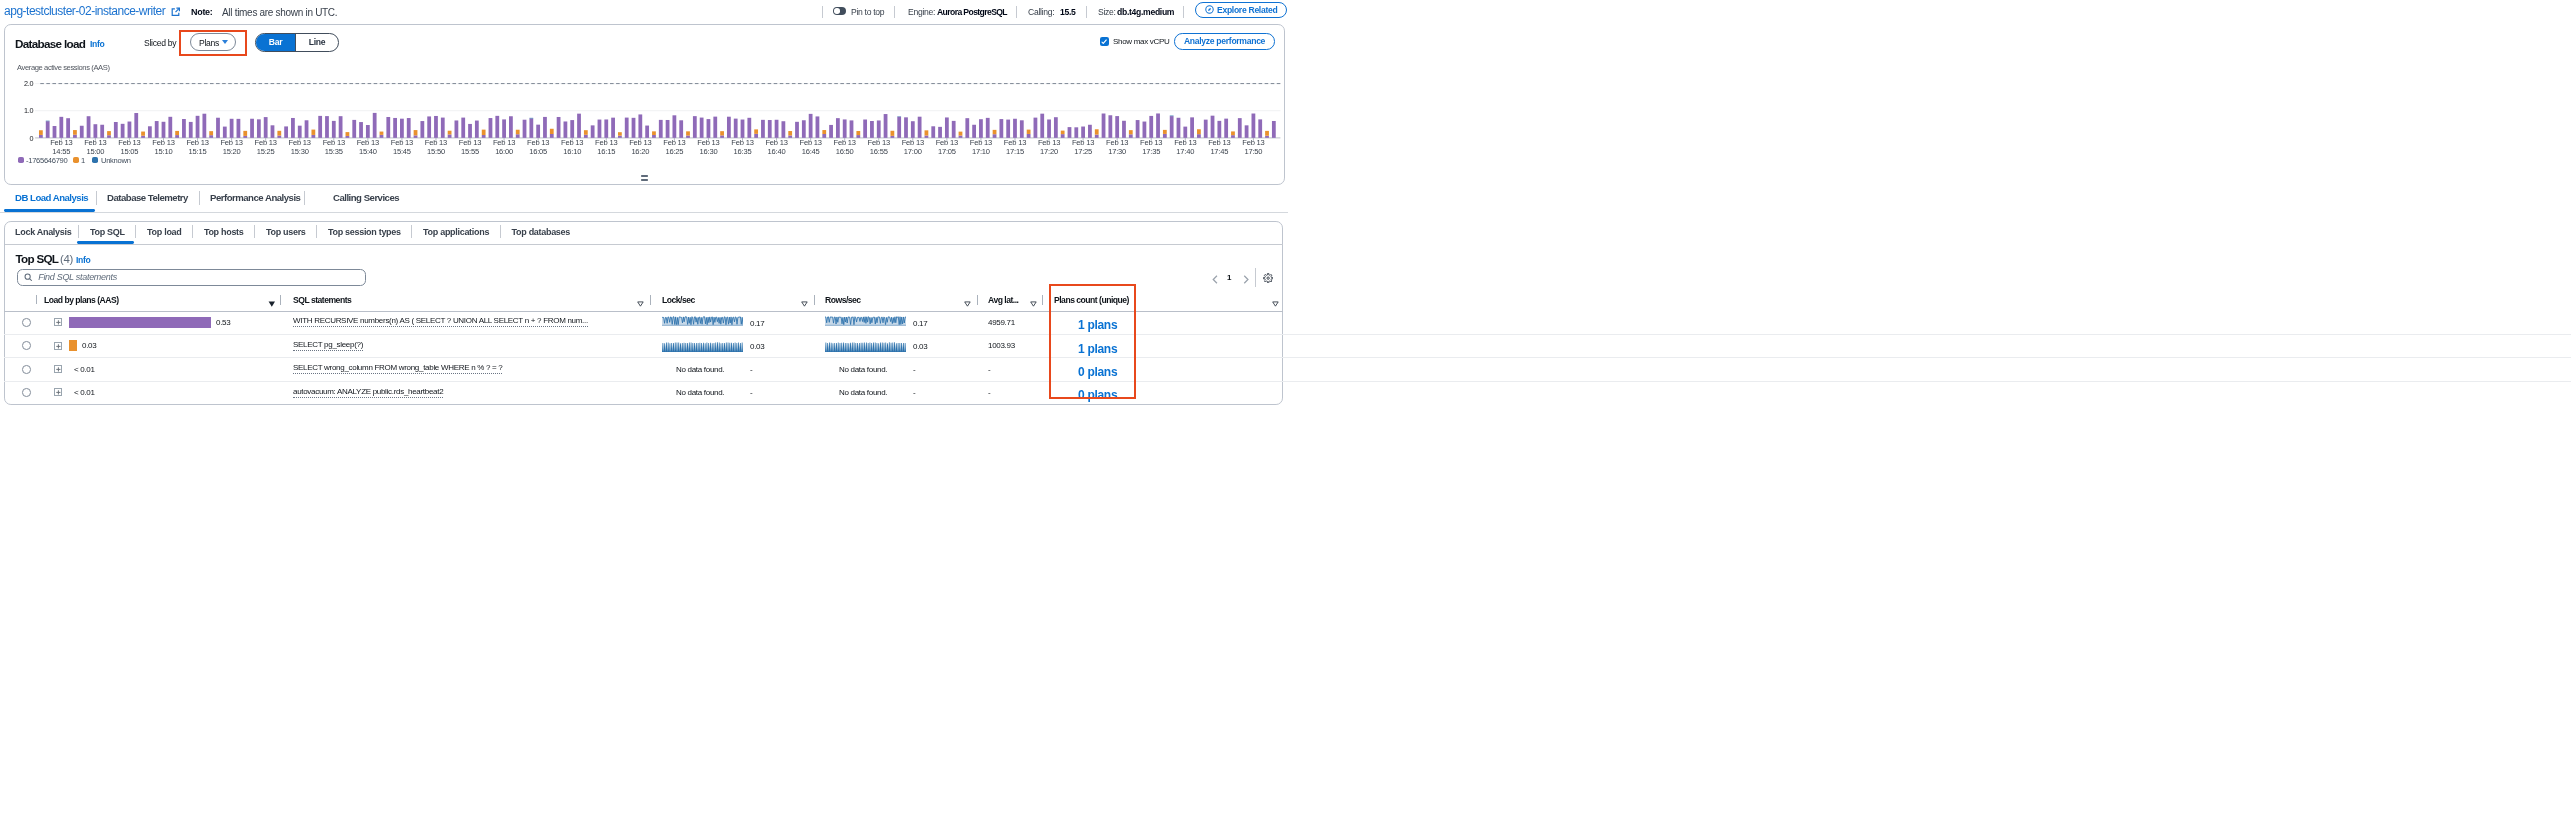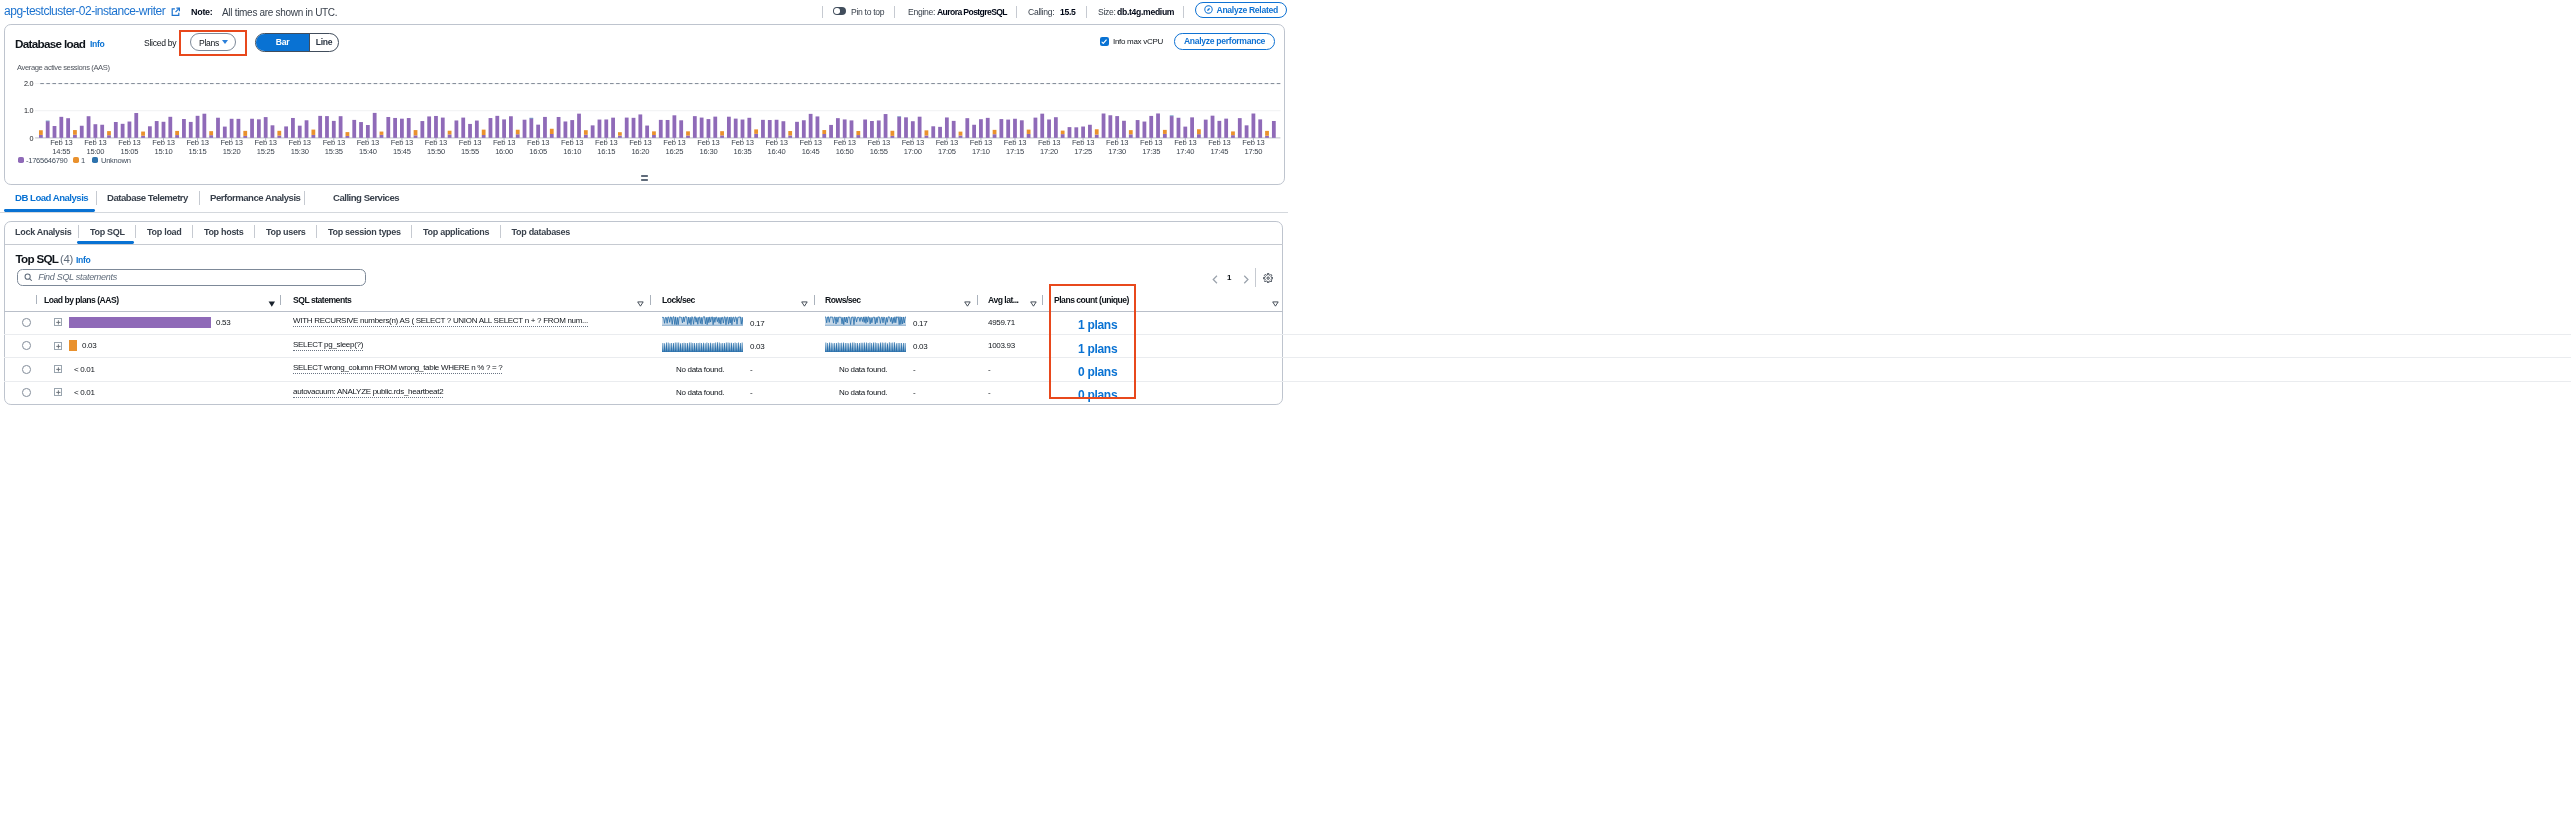--- a/index.html
+++ b/index.html
@@ -54,41 +54,41 @@
 <span class="tb" style="left:1098px">Size:</span>
 <span class="tb b" style="left:1117px;color:#000716">db.t4g.medium</span>
 <span class="vsep" style="left:1183px;top:5.5px;height:12.4px"></span>
 <div class="pillbtn" style="left:1195px;top:1.7px;width:92px;height:16px">
     <svg width="9" height="9" viewBox="0 0 16 16">
       <g fill="none" stroke="#0f72d3" stroke-width="1.8">
         <circle cx="8" cy="8" r="6.6"></circle>
         <path d="M10.8 5.2l-1.6 4-4 1.6 1.6-4z" fill="#0f72d3" stroke="none"></path>
       </g>
     </svg>
-    <span>Analyze Related</span>
+    <span>Explore Related</span>
   </div>
 
 <div class="card" style="left:3.8px;top:24px;width:1281px;height:161px"></div>
 <span class="abs b" style="left:15px;top:37px;font-size:11.7px;letter-spacing:-0.7px">Database load</span>
 <span class="abs b blue" style="left:90px;top:39px;font-size:8.6px">Info</span>
 <span class="abs" style="left:144px;top:38px;font-size:8.6px">Sliced by</span>
 <div class="abs" style="left:179px;top:30px;width:68px;height:26px;border:2.1px solid #e8481c"></div>
 <div class="abs" style="left:190px;top:33px;width:46px;height:18px;border:1.4px solid #7d8998;border-radius:9px;background:#fff"></div>
 <span class="abs" style="left:199px;top:38px;font-size:8.6px">Plans</span>
 <span class="abs" style="left:222px;top:40px;width:0;height:0;border-left:3.8px solid transparent;border-right:3.8px solid transparent;border-top:4.8px solid #2b7fd9"></span>
 <div class="abs" style="left:255px;top:33px;width:84px;height:18.6px;border:1.4px solid #414d5c;border-radius:9.3px;overflow:hidden;display:flex">
-  <div style="width:53px;background:#0972d3;color:#fff;font-weight:bold;font-size:8.6px;display:flex;align-items:center;justify-content:center">Bar</div>
+  <div style="width:39px;background:#0972d3;color:#fff;font-weight:bold;font-size:8.6px;display:flex;align-items:center;justify-content:center">Bar</div>
   <div style="flex:1;border-left:1.4px solid #414d5c;color:#2a3442;font-weight:bold;font-size:8.6px;display:flex;align-items:center;justify-content:center">Line</div>
 </div>
 <span class="abs" style="left:1100px;top:37px;width:9px;height:9px;background:#0972d3;border-radius:2.1px;display:flex;align-items:center;justify-content:center">
     <svg width="6.2" height="5.5" viewBox="0 0 10 9">
       <path d="M1 4.5l2.6 2.8L9 1" fill="none" stroke="#fff" stroke-width="1.8"></path>
     </svg>
   </span>
-<span class="abs" style="left:1113px;top:37px;font-size:8px;letter-spacing:-0.3px">Info max vCPU</span>
+<span class="abs" style="left:1113px;top:37px;font-size:8px;letter-spacing:-0.3px">Show max vCPU</span>
 <div class="pillbtn" style="left:1174px;top:33px;width:101px;height:16.5px">Analyze performance</div>
 <div class="aas">Average active sessions (AAS)</div>
 <div class="abs" style="left:0;top:0"><svg class="chart" width="1288" height="160" viewBox="0 0 1870 232">
 <style>
  .xl{font:11px "Liberation Sans",sans-serif;fill:#3c434d;letter-spacing:-0.3px}
  .yl{font:10.5px "Liberation Sans",sans-serif;fill:#16191f;letter-spacing:-0.3px}
 </style>
 <line x1="51" y1="121.2" x2="1859" y2="121.2" stroke="#eceef0" stroke-width="1"></line>
 <line x1="58.5" y1="121.2" x2="1859" y2="121.2" stroke="#6a7584" stroke-width="1.25" stroke-dasharray="5.2,3.6"></line>
 <line x1="51" y1="160.6" x2="1859" y2="160.6" stroke="#e7e9ec" stroke-width="1"></line>

